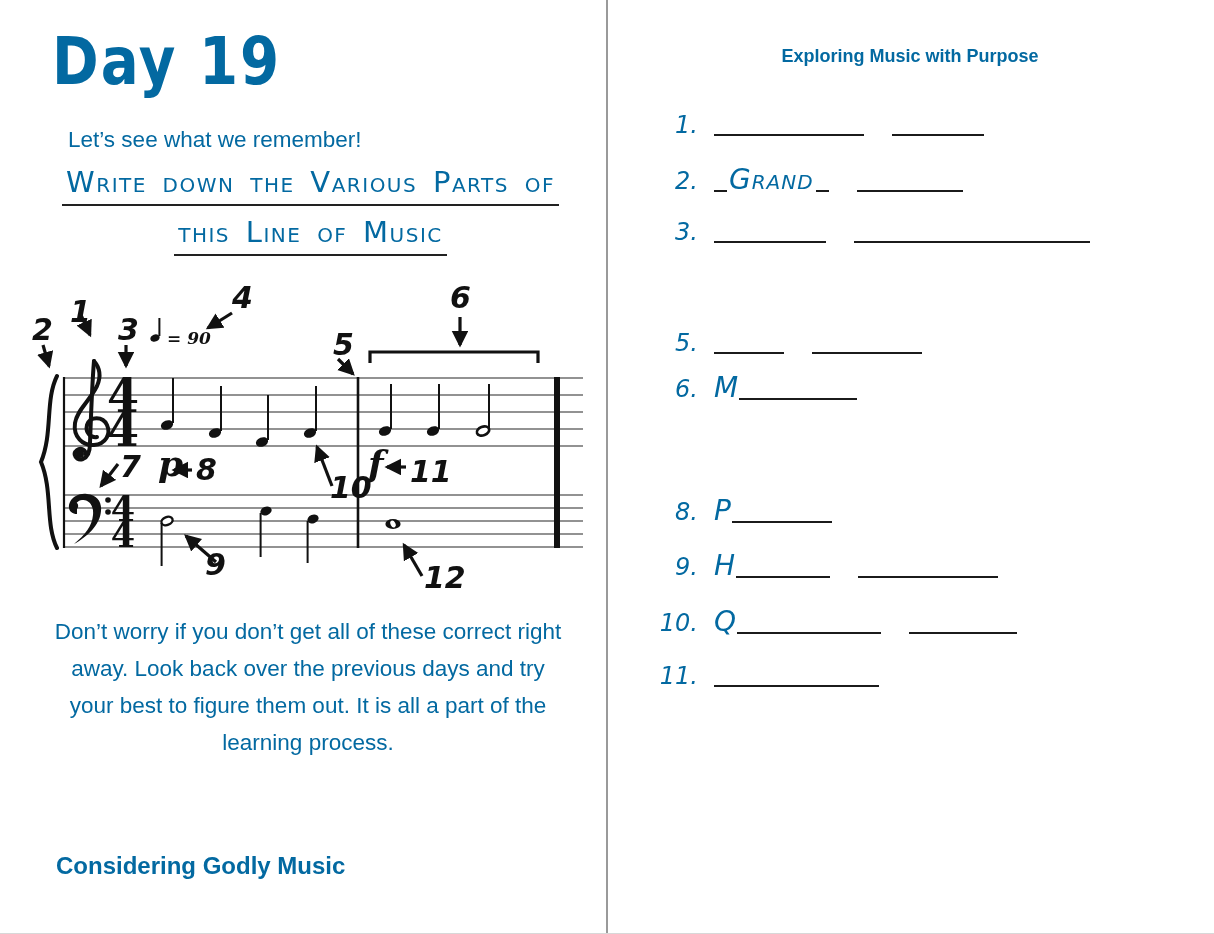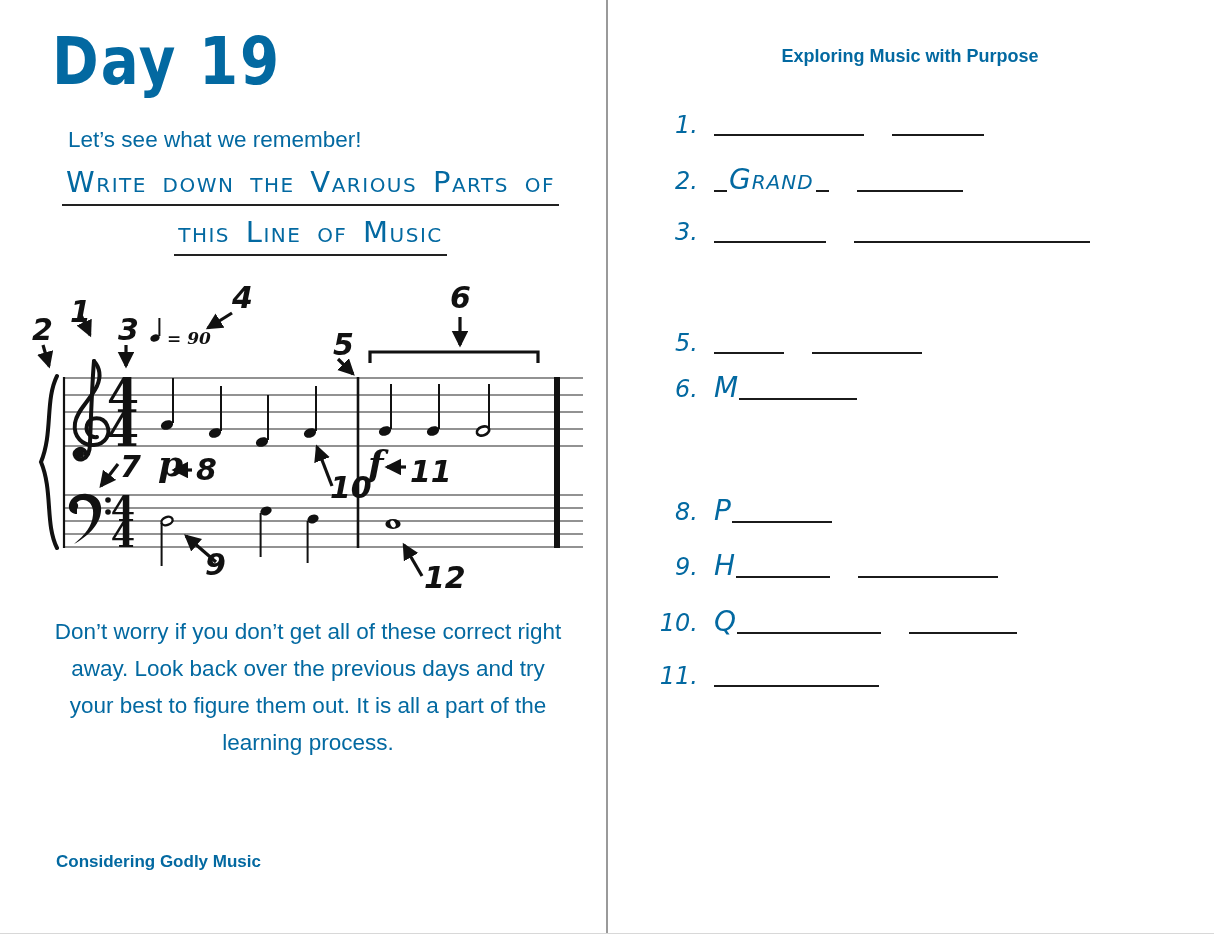--- a/index.html
+++ b/index.html
@@ -10,21 +10,21 @@
   
   #day-title{left:52px;top:24px;font-family:"DejaVu Sans",sans-serif;font-weight:700;
              font-size:58px;letter-spacing:2px;transform:scale(.97,1.12);transform-origin:left top;}
   #intro{left:68px;top:127px;font-size:22.5px;}
   #instruction{left:38px;top:165px;width:545px;text-align:center;
                font-family:"DejaVu Sans",sans-serif;font-variant:small-caps;
                font-size:29px;letter-spacing:1.5px;word-spacing:5px;}
   #instruction .iline{display:inline-block;border-bottom:2px solid #222;padding:0 4px 5px 4px;}
   #instruction .iline2{margin-top:9px;}
   #note-par{left:48px;top:613px;width:520px;text-align:center;font-size:22.5px;line-height:37px;}
-  #left-footer{left:56px;top:852px;font-size:17px;font-weight:700;}
+  #left-footer{left:56px;top:852px;font-size:24px;font-weight:700;}
 
   
   #right-header{left:640px;top:46px;width:540px;text-align:center;font-size:18px;font-weight:700;}
   .row{position:absolute;left:652px;width:560px;height:50px;white-space:nowrap;}
   .rownum{display:inline-block;width:46px;text-align:right;margin-right:16px;
           font-family:"DejaVu Sans",sans-serif;font-style:italic;font-size:24px;}
   .word{font-family:"DejaVu Sans",sans-serif;font-style:italic;font-variant:small-caps;
         font-size:28px;letter-spacing:1px;}
   .blank{display:inline-block;border-bottom:2.5px solid #1b1b1b;height:4px;
          transform:translateY(3px);}

